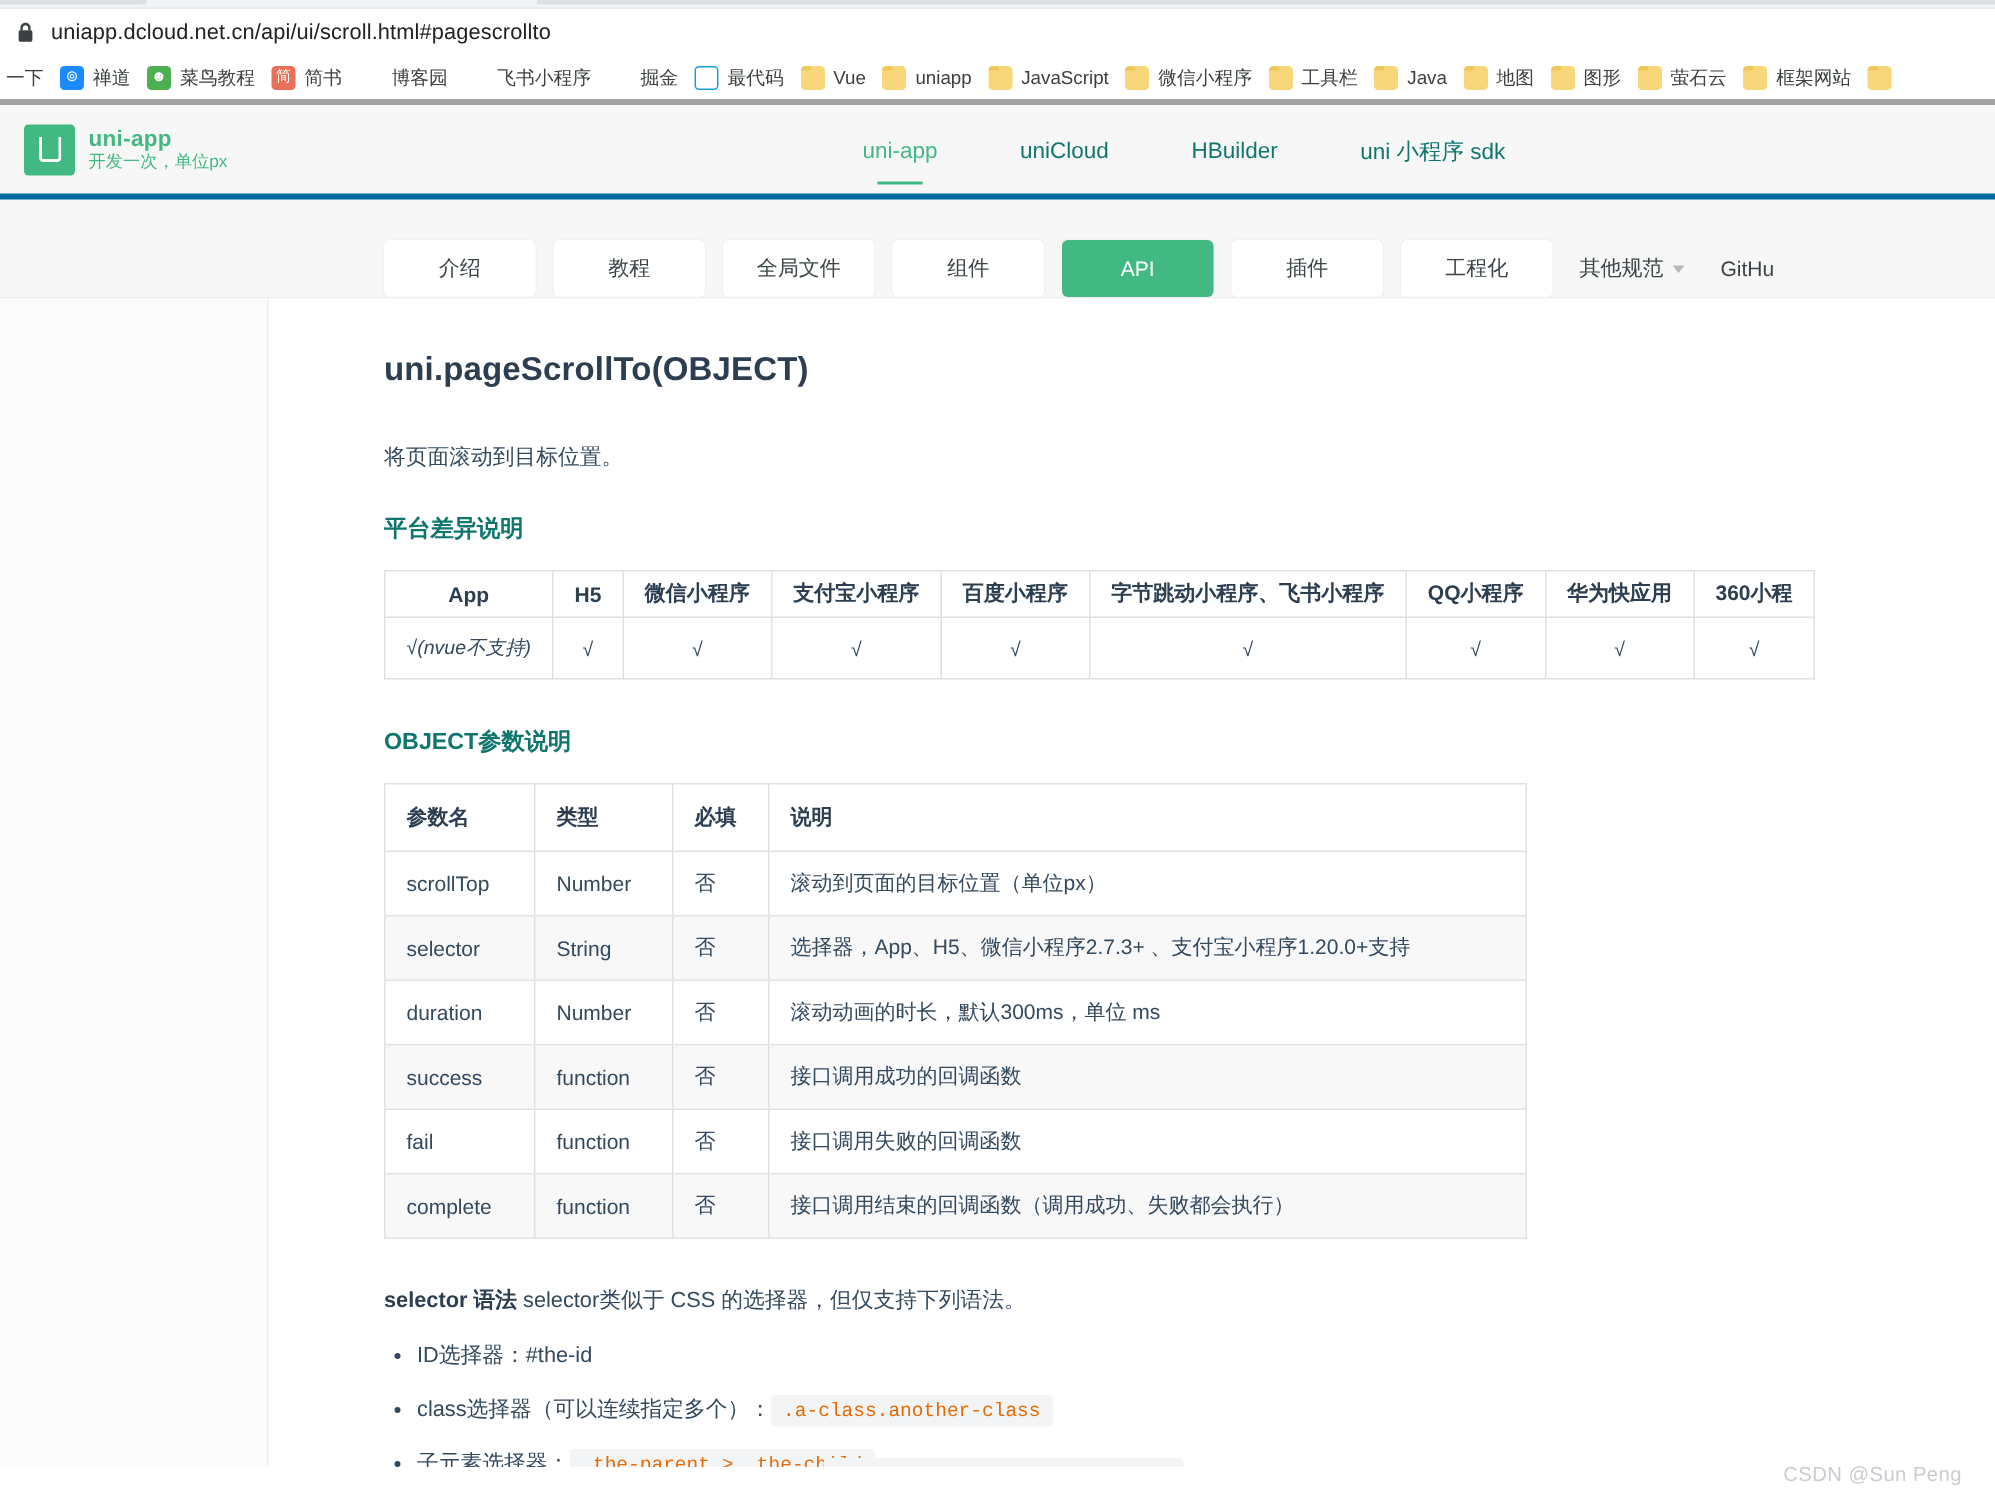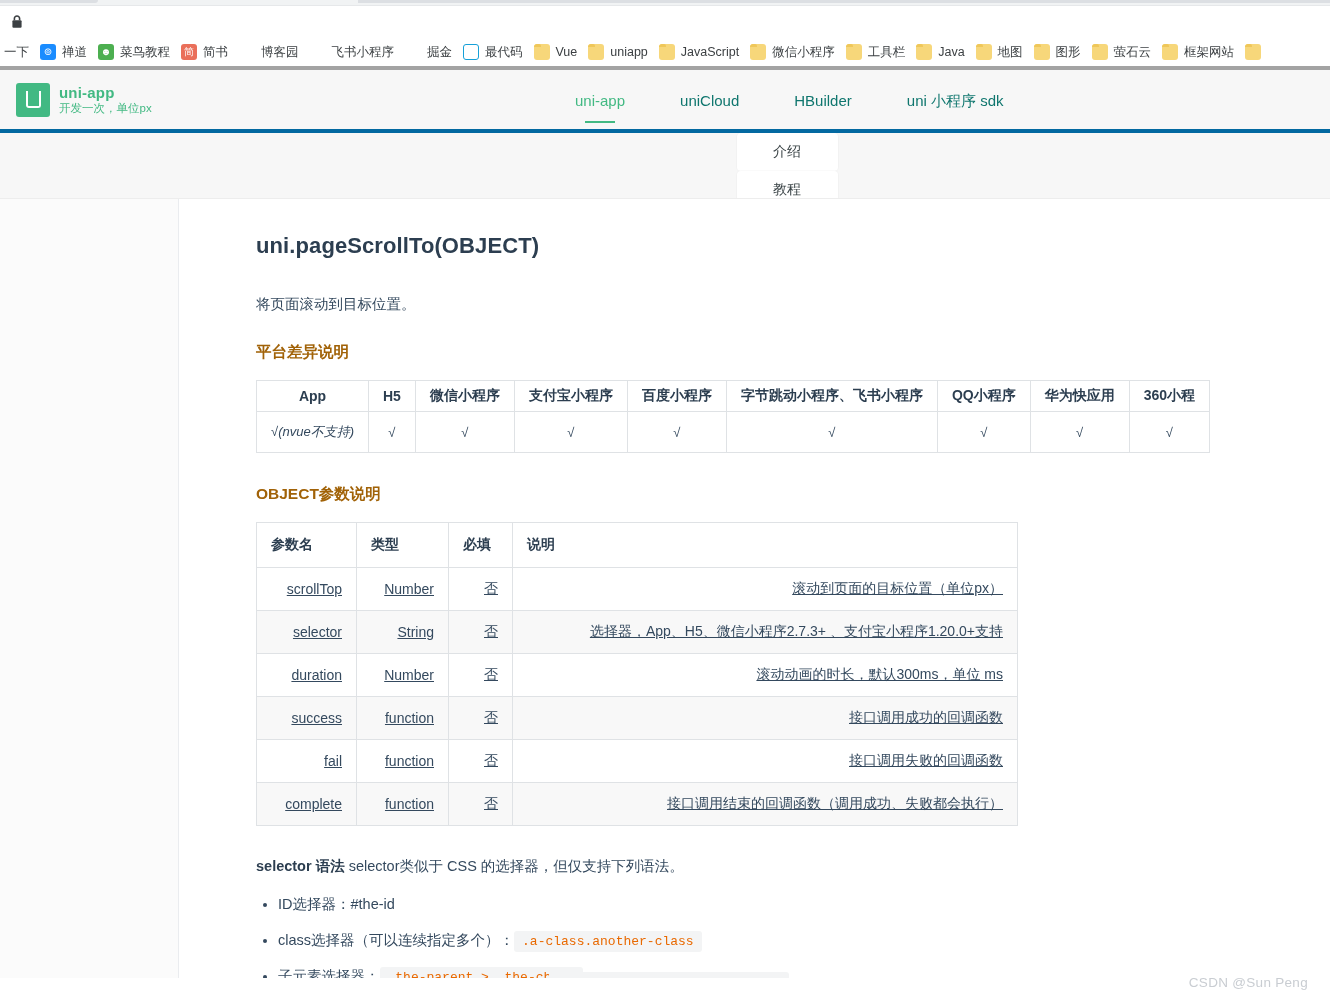--- a/index.html
+++ b/index.html
@@ -99,26 +99,25 @@
   .topnav .tnitem.active { color:#42b983; }
   .topnav .tnitem.active:after {
     content:""; position:absolute; left:50%; transform:translateX(-50%);
     bottom: 10px; width: 30px; height: 2px; background:#42b983;
   }
 
   
   .subnav {
     background:#f7f7f7;
     height: 66px;
-    display:flex; align-items:center;
+    display:flex; align-items:flex-end;
     padding-left: 256px;
     border-bottom: 1px solid #ededed;
     white-space: nowrap;
     overflow: hidden;
-    flex-direction: column;
   }
   .pill {
     width: 101px; height: 38px;
     background:#fff; border-radius: 4px;
     display:inline-flex; align-items:center; justify-content:center;
     font-size: 14px; color:#3b4447;
     margin-right: 12px; flex:none;
     box-shadow: 0 0 0 1px rgba(0,0,0,0.02);
   }
   .pill.active { background:#42b983; color:#fff; }
@@ -128,21 +127,21 @@
   
   .body-wrap { display:flex; height: 779px; background:#fff; }
   .leftrail { width: 179px; background:#fbfbfb; border-right:1px solid #eaecef; flex:none; }
   .content { flex:1; padding: 34px 0 0 77px; overflow:hidden; position:relative; }
 
   h1.doc-title {
     font-size: 22px; font-weight: bold; color:#2c3e50;
     margin: 0 0 36px 0; letter-spacing:.1px;
   }
   p.doc-p { font-size:14.5px; color:#34495e; margin: 0 0 28px 0; }
-  h2.doc-h2 { font-size:15.5px; font-weight:bold; color:#a16207; margin: 0 0 17px 0; }
+  h2.doc-h2 { font-size:15.5px; font-weight:bold; color:#0f766e; margin: 0 0 17px 0; }
 
   table.doc-table {
     border-collapse: collapse;
     font-size: 13.5px;
     color:#34495e;
     margin-bottom: 31px;
     table-layout: auto;
   }
   table.doc-table th {
     border:1px solid #dfe2e5;
@@ -153,21 +152,21 @@
   }
   table.doc-table td {
     border:1px solid #dfe2e5;
     padding: 11px 14px;
     text-align:center; white-space:nowrap;
   }
   table.doc-table tr:nth-child(even) td { background:#f8f8f8; }
 
   table.param-table { width: 762px; border-radius: 13px; }
   table.param-table th { text-align:left; }
-  table.param-table td { text-align:right;text-decoration:underline; }
+  table.param-table td { text-align:left; }
   table.param-table th:nth-child(1), table.param-table td:nth-child(1){ width:100px; }
   table.param-table th:nth-child(2), table.param-table td:nth-child(2){ width:92px; }
   table.param-table th:nth-child(3), table.param-table td:nth-child(3){ width:64px; }
   table.param-table td { font-size:14px; padding: 12px 14px; }
   table.param-table th { font-size:14px; padding: 13px 14px; }
 
   .platform-table { margin-left:0; }
   .platform-table td { font-size: 13px; }
 
   .sel-syntax { font-size:14.5px; color:#34495e; margin: 0 0 18px 0; }
@@ -199,20 +198,21 @@
     <div class="tabstrip">
       <div class="tab-a"></div>
       <div class="tab-b"></div>
     </div>
 
     <div class="urlbar">
       <svg class="lock-icon" viewBox="0 0 14 16">
         <path d="M7 1.2c-1.9 0-3.4 1.5-3.4 3.4V6.2h1.6V4.6c0-1 .8-1.8 1.8-1.8s1.8.8 1.8 1.8V6.2h1.6V4.6C10.4 2.7 8.9 1.2 7 1.2z" fill="#3c4043"></path>
         <rect x="2.4" y="6.2" width="9.2" height="7.6" rx="1.1" fill="#3c4043"></rect>
       </svg>
+      <div class="urltext">uniapp.dcloud.net.cn/api/ui/scroll.html#pagescrollto</div>
     </div>
 
     <div class="bookmarks">
       <div class="bm">
           <span class="bmlabel">一下</span>
         </div>
       <div class="bm">
           <span class="favicon fav-zentao">⊚</span>
           <span class="bmlabel">禅道</span>
         </div>

